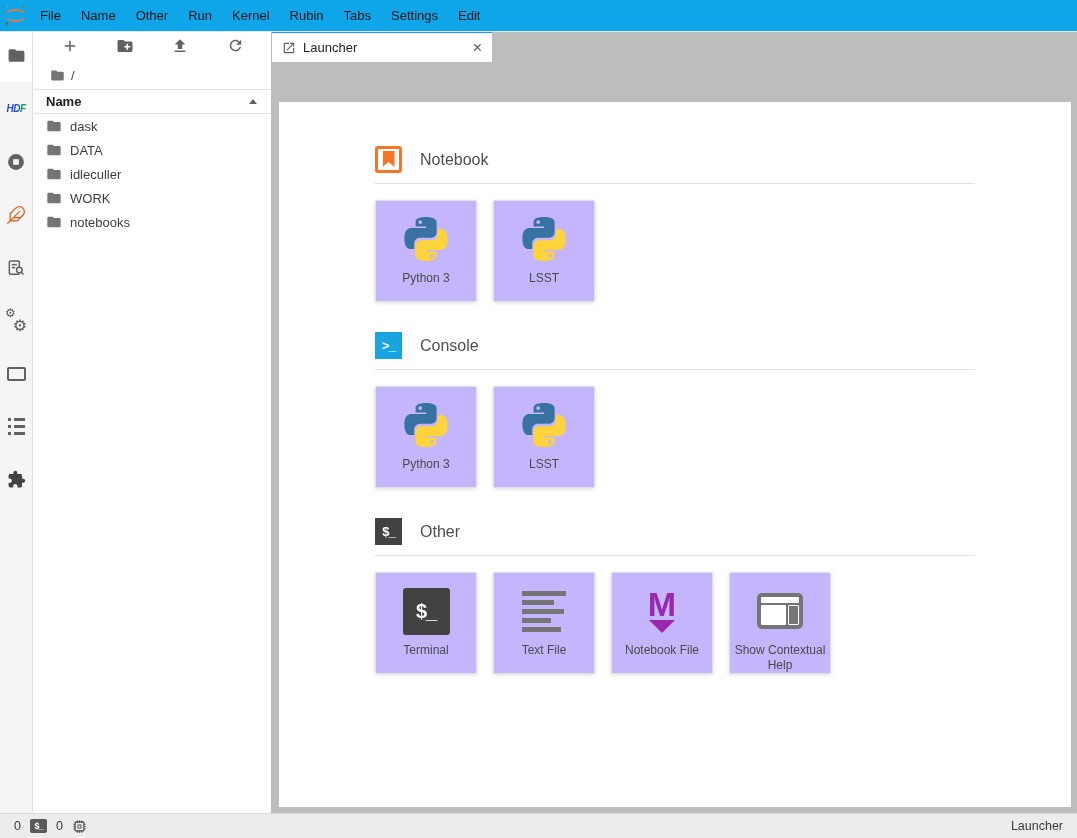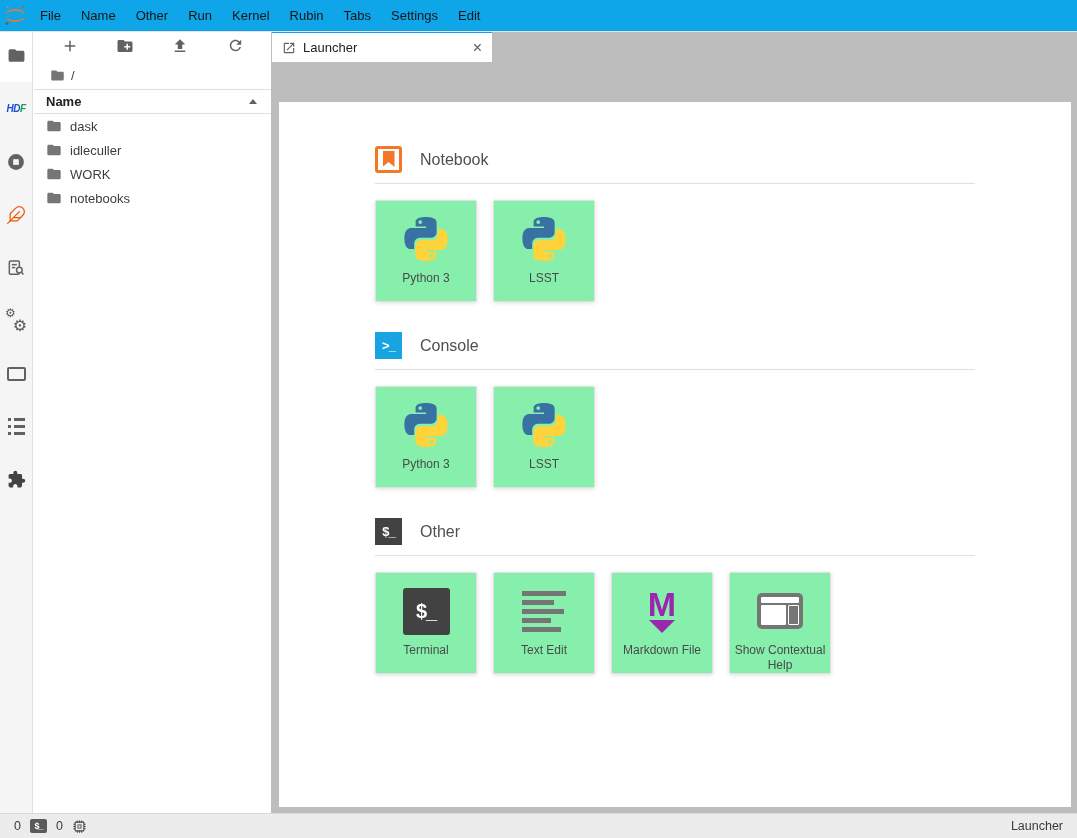--- a/index.html
+++ b/index.html
@@ -61,21 +61,21 @@
   .widget { position:absolute; top:34px; left:8px; right:6px; bottom:6px; background:#fff; overflow:auto;margin-top:40px; }
 
   
   .launcher-body { width:600px; margin:44px auto 0 auto; }
   .section { margin-bottom:30px; }
   .sec-head { display:flex; align-items:center; gap:18px; }
   .sec-title { font-size:16px; color:#4f4f4f; }
   .sec-divider { border-bottom:1px solid #e0e0e0; margin-top:10px; }
   .cards { display:flex; gap:16px; margin-top:16px; }
   .card {
-    width:102px; height:102px; background:#86efac; border:1px solid #e0e0e0; border-radius:2px;
+    width:102px; height:102px; background:#c4b5fd; border:1px solid #e0e0e0; border-radius:2px;
     box-shadow:0 1px 4px rgba(0,0,0,0.14); cursor:pointer;
     display:flex; flex-direction:column; align-items:center; padding-top:10px;
   }
   .card-icon { height:56px; display:flex; align-items:center; justify-content:center; }
   .card-label { font-size:12px; color:#4a4a4a; text-align:center; line-height:1.25; margin-top:4px; padding:0 4px; }
 
   .nb-icon { width:27px; height:27px; border:3px solid var(--jupyter-orange,#f37726); border-radius:3px; display:flex; justify-content:center; }
   .nb-bookmark { width:12px; height:16px; margin-top:2px; background:var(--jupyter-orange,#f37726);
     clip-path:polygon(0 0,100% 0,100% 100%,50% 68%,0 100%); }
   .console-icon { width:27px; height:27px; background:var(--console-blue,#18a3e1); color:#fff;
@@ -243,20 +243,26 @@
   <div class="fb-row">
     <svg width="16" height="16" viewBox="0 0 24 24" fill="#757575">
         <path d="M10 4H4c-1.1 0-2 .9-2 2v12c0 1.1.9 2 2 2h16c1.1 0 2-.9 2-2V8c0-1.1-.9-2-2-2h-8l-2-2z"></path>
       </svg>
     <span>dask</span>
   </div>
   <div class="fb-row">
     <svg width="16" height="16" viewBox="0 0 24 24" fill="#757575">
         <path d="M10 4H4c-1.1 0-2 .9-2 2v12c0 1.1.9 2 2 2h16c1.1 0 2-.9 2-2V8c0-1.1-.9-2-2-2h-8l-2-2z"></path>
       </svg>
+    <span>DATA</span>
+  </div>
+  <div class="fb-row">
+    <svg width="16" height="16" viewBox="0 0 24 24" fill="#757575">
+        <path d="M10 4H4c-1.1 0-2 .9-2 2v12c0 1.1.9 2 2 2h16c1.1 0 2-.9 2-2V8c0-1.1-.9-2-2-2h-8l-2-2z"></path>
+      </svg>
     <span>idleculler</span>
   </div>
   <div class="fb-row">
     <svg width="16" height="16" viewBox="0 0 24 24" fill="#757575">
         <path d="M10 4H4c-1.1 0-2 .9-2 2v12c0 1.1.9 2 2 2h16c1.1 0 2-.9 2-2V8c0-1.1-.9-2-2-2h-8l-2-2z"></path>
       </svg>
     <span>WORK</span>
   </div>
   <div class="fb-row">
     <svg width="16" height="16" viewBox="0 0 24 24" fill="#757575">
@@ -357,30 +363,30 @@
           <div class="card">
             <span class="card-icon">
               <span class="textfile-big">
                 <i style="width:100%"></i>
                   <i style="width:72%"></i>
                   <i style="width:95%"></i>
                   <i style="width:65%"></i>
                   <i style="width:88%"></i>
               </span>
             </span>
-            <span class="card-label">Text Edit</span>
+            <span class="card-label">Text File</span>
           </div>
           <div class="card">
             <span class="card-icon">
               <span class="md-big">
                 <span class="md-m">M</span>
                 <span class="md-tri"></span>
               </span>
             </span>
-            <span class="card-label">Markdown File</span>
+            <span class="card-label">Notebook File</span>
           </div>
           <div class="card">
             <span class="card-icon">
               <span class="help-big">
                 <span class="help-topbar"></span>
                 <span class="help-inner">
                     <span class="help-left"></span>
                     <span class="help-right"></span>
                   </span>
               </span>

